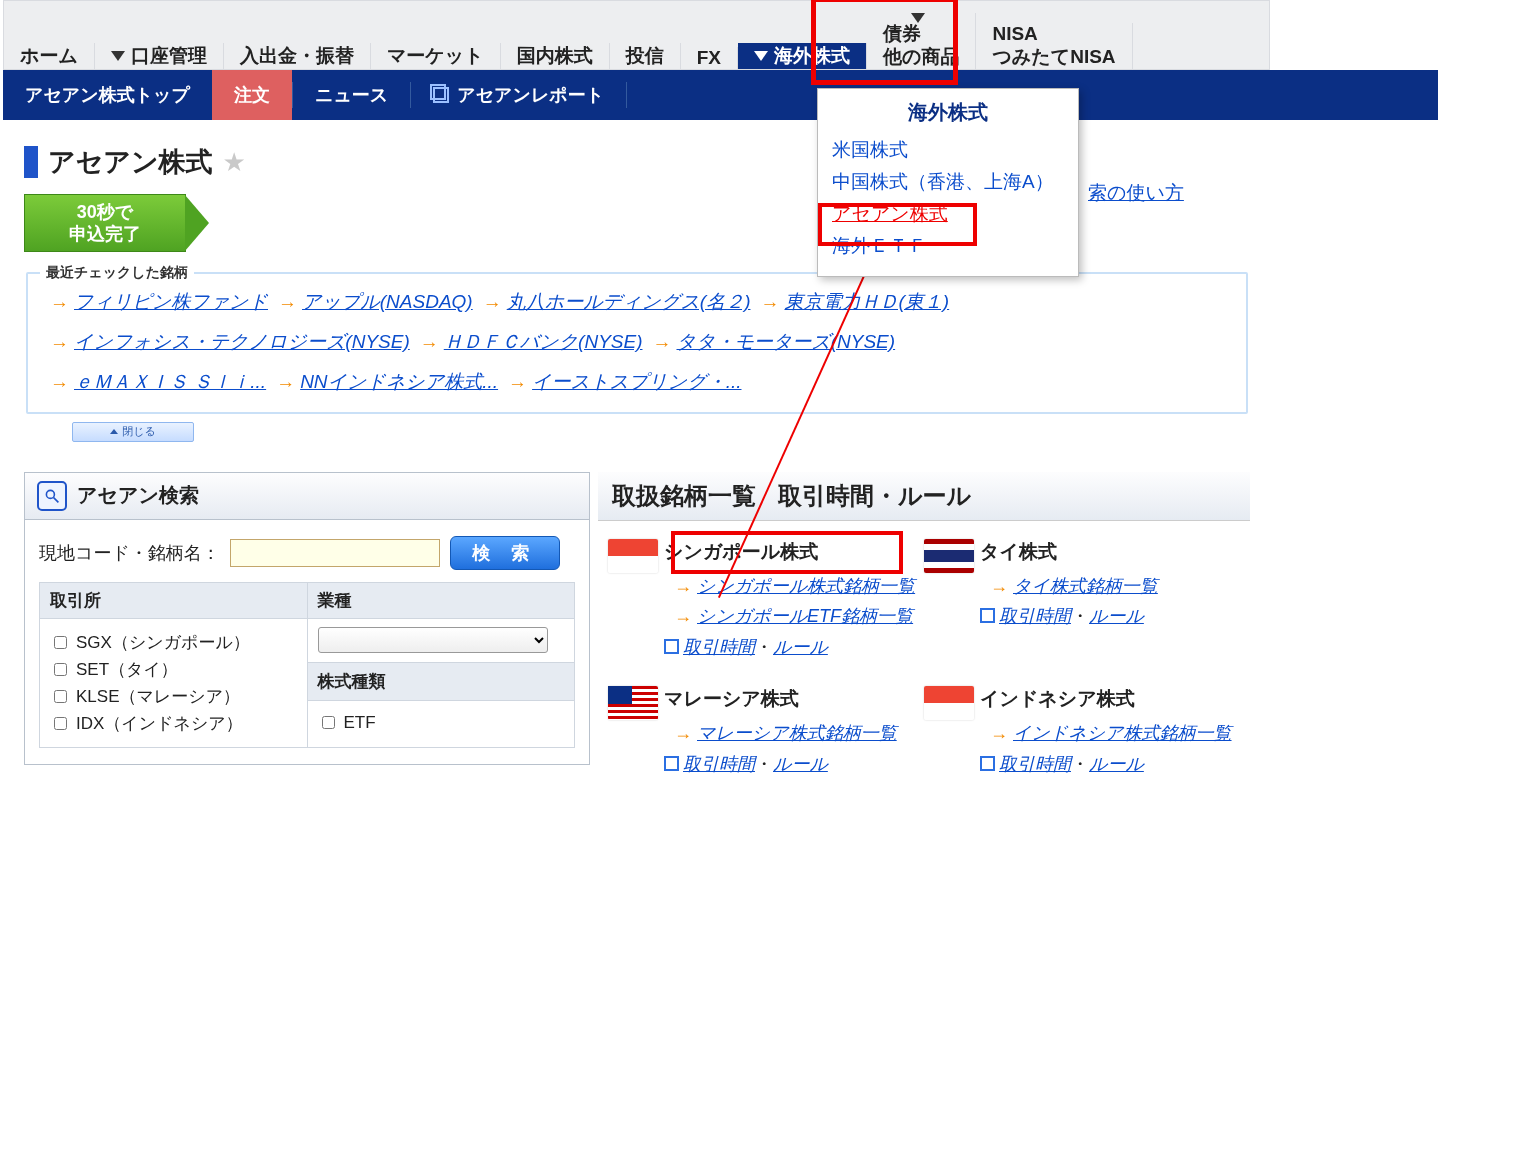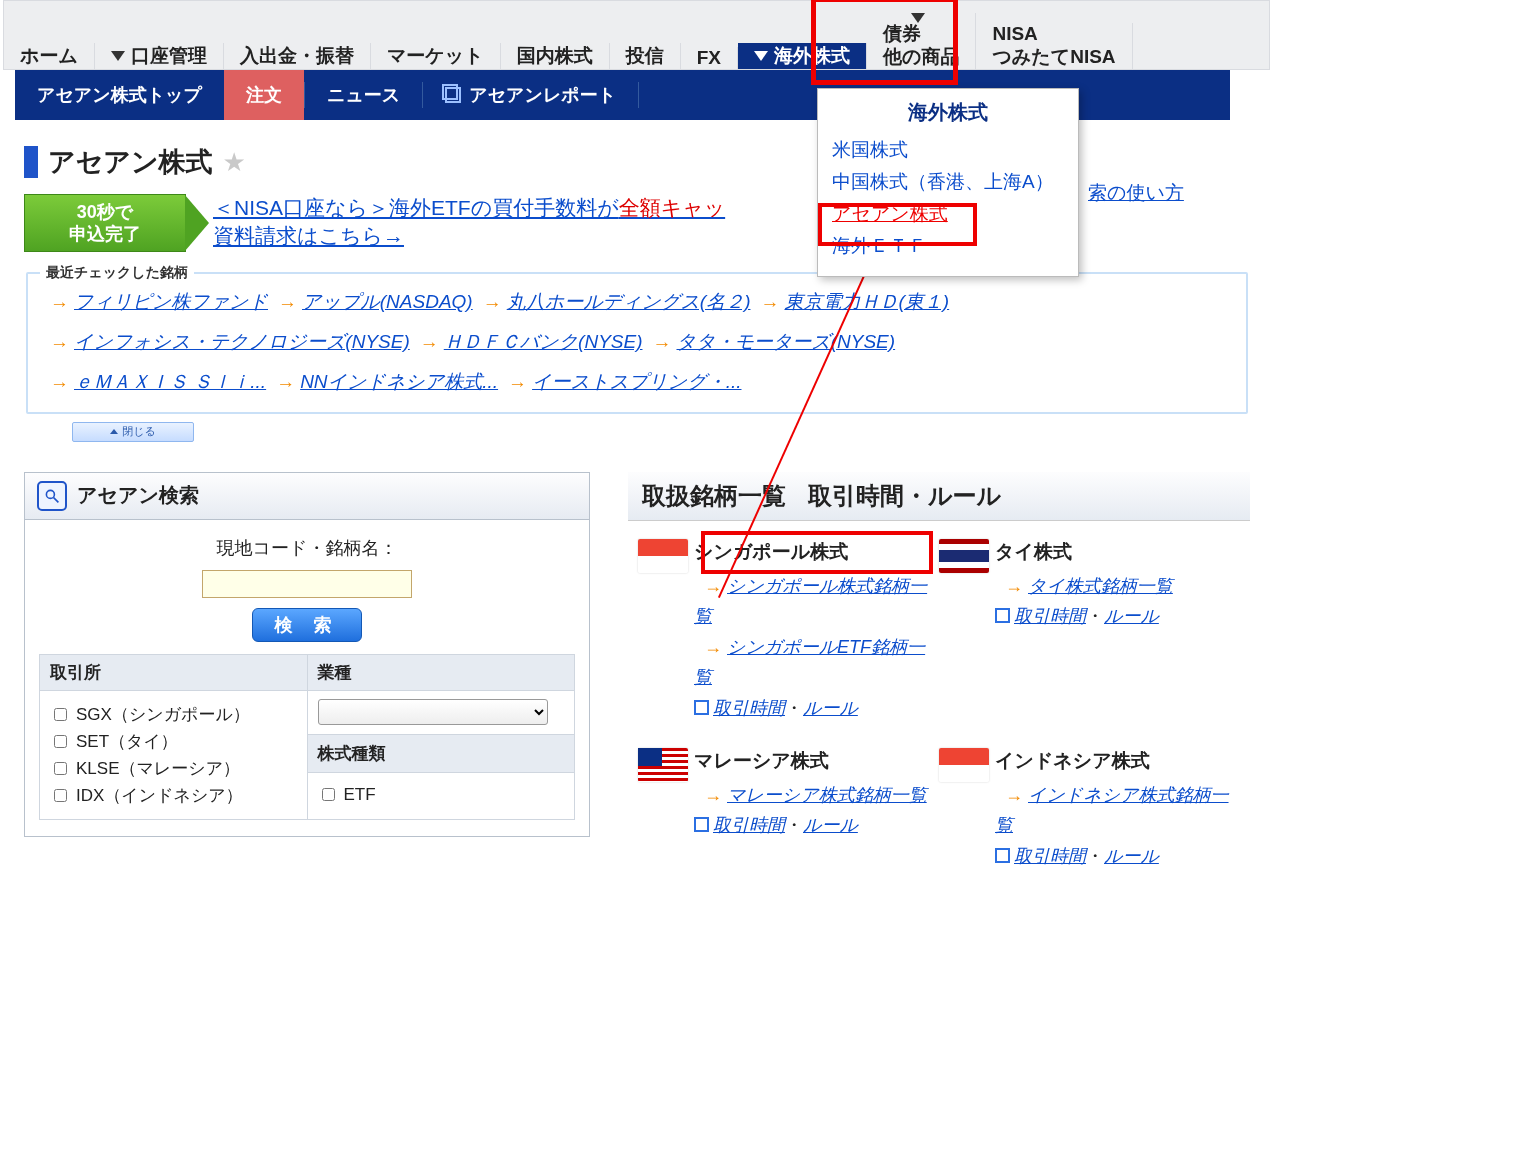--- a/index.html
+++ b/index.html
@@ -9,21 +9,21 @@
   .topnav{display:flex;align-items:flex-end;background:#edeef0;border:1px solid #d9dbe0;height:68px;margin-left:3px;}
   .topitem{display:flex;align-items:center;justify-content:center;padding:0 16px;border-right:1px solid #d9dbe0;font-size:19px;font-weight:bold;color:#222;cursor:pointer;white-space:pre;position:relative;}
   .topitem.two{flex-direction:column;line-height:1.2;}
   .topitem .tri{display:inline-block;width:0;height:0;border-left:7px solid transparent;border-right:7px solid transparent;border-top:10px solid #333;margin-right:6px;}
   .topitem.active{background:#0b2f84;color:#fff;}
   .topitem.active .tri{border-top-color:#fff;}
   .hi-red{position:absolute;border:5px solid #e00;pointer-events:none;}
   .hi-top{left:811px;top:-3px;width:137px;height:78px;}
 
   
-  .subnav{display:flex;align-items:stretch;background:#0b2f84;height:50px;margin-left:15px;width:1215px;}
+  .subnav{display:flex;align-items:stretch;background:#0b2f84;height:50px;margin-left:3px;width:1435px;}
   .subitem{display:flex;align-items:center;justify-content:center;padding:0 22px;color:#fff;font-size:18px;font-weight:bold;cursor:pointer;}
   .subitem.order{background:#de6060;}
   .subitem .open{display:inline-block;width:12px;height:12px;border:2px solid #9cc0ff;margin-right:8px;position:relative;}
   .subitem .open::after{content:"";position:absolute;width:12px;height:12px;border:2px solid #9cc0ff;left:-5px;top:-5px;}
   .subsep{width:1px;background:#345a9e;margin:12px 0;}
 
   
   .dropdown{position:absolute;left:817px;top:88px;width:260px;background:#fff;border:1px solid #bbb;box-shadow:3px 3px 8px rgba(0,0,0,.25);z-index:10;padding:10px 0 14px 0;}
   .dropdown .ddhead{text-align:center;font-size:20px;font-weight:bold;color:#0b2f84;margin:0 0 8px;}
   .dropdown .dditem{padding:3px 14px;font-size:19px;color:#0b4dcc;cursor:pointer;}
@@ -49,30 +49,30 @@
   
   .recent{border:2px solid #c9e0f7;border-radius:2px;margin-top:6px;padding:0 12px 10px;position:relative;}
   .recent legend{font-size:14px;font-weight:bold;color:#333;padding:0 6px;}
   .recent .row{line-height:2.1;font-size:19px;}
   .arlink{color:#0b4dcc;text-decoration:underline;cursor:pointer;font-style:italic;}
   .ar{color:#f28a00;margin:0 5px 0 10px;font-weight:bold;}
   .closebtn{margin:8px auto 0 48px;width:120px;height:18px;background:linear-gradient(#e9f2ff,#c6dcff);border:1px solid #8fb7ef;border-radius:2px;font-size:11px;color:#2b5aab;display:flex;align-items:center;justify-content:center;gap:4px;cursor:pointer;}
   .closebtn .up{width:0;height:0;border-left:4px solid transparent;border-right:4px solid transparent;border-bottom:5px solid #2b5aab;}
 
   
-  .cols{display:flex;gap:38px;margin-top:30px;}
+  .cols{display:flex;gap:8px;margin-top:30px;}
   .col-l{width:566px;}
   .col-r{flex:1;}
 
   .panel{border:1px solid #b8c1cc;}
   .panel-h{background:linear-gradient(#fdfdfe,#e6ebf2);border-bottom:1px solid #b8c1cc;padding:8px 12px;font-size:20px;font-weight:bold;display:flex;align-items:center;gap:10px;}
   .magicon{width:26px;height:26px;border:2px solid #1f54c9;border-radius:5px;display:flex;align-items:center;justify-content:center;background:#eef4ff;}
   .magicon svg{width:16px;height:16px;}
   .panel-body{padding:16px 14px;font-size:18px;}
-  .searchrow{display:flex;align-items:center;gap:10px;flex-direction:column;}
+  .searchrow{display:flex;align-items:center;gap:10px;}
   .searchrow input{width:200px;height:26px;border:1px solid #c3a66b;background:#ffffe8;padding:0 4px;}
   .searchbtn{width:110px;height:34px;background:linear-gradient(#5ba7ff,#1f6fdd);border:1px solid #1358b5;border-radius:6px;color:#fff;font-size:18px;font-weight:bold;letter-spacing:8px;cursor:pointer;}
   .filtertbl{width:100%;border-collapse:collapse;margin-top:12px;}
   .filtertbl th{background:#e6ebf2;border:1px solid #cfd6df;text-align:left;padding:6px 10px;font-size:17px;}
   .filtertbl td{border:1px solid #cfd6df;padding:8px 10px;vertical-align:top;}
   .chkrow{display:flex;align-items:center;gap:6px;margin:4px 0;font-size:17px;}
   .sel{width:230px;height:26px;border:1px solid #999;background:linear-gradient(#fff,#eee);border-radius:3px;}
 
   .rtabs{display:flex;gap:22px;font-size:24px;font-weight:bold;border-bottom:1px solid #ccc;background:linear-gradient(#fdfdfe,#e6ebf2);padding:8px 14px;}
   .market-grid{display:flex;flex-wrap:wrap;padding:12px 10px 0 10px;}
@@ -151,24 +151,20 @@
       <div class="bluestick"></div>
       <div class="h1">アセアン株式</div>
       <div class="star">★</div>
     </div>
 
     <div class="promo">
       <div class="promo-badge">
           <span style="white-space:pre;">30秒で
 申込完了</span>
         </div>
-      <div class="promo-text">
-        <span class="lk"><span>＜NISA口座なら＞海外ETFの買付手数料が</span><span class="redtxt">全額キャッ</span></span><br>
-        <span class="lk">資料請求はこちら→</span>
-      </div>
     </div>
 
     <fieldset class="recent">
       <legend>最近チェックした銘柄</legend>
       <div id="recentrows">
           <div class="row"><span class="ar">→</span><span class="arlink">フィリピン株ファンド</span><span class="ar">→</span><span class="arlink">アップル(NASDAQ)</span><span class="ar">→</span><span class="arlink">丸八ホールディングス(名２)</span><span class="ar">→</span><span class="arlink">東京電力ＨＤ(東１)</span></div>
           <div class="row"><span class="ar">→</span><span class="arlink">インフォシス・テクノロジーズ(NYSE)</span><span class="ar">→</span><span class="arlink">ＨＤＦＣバンク(NYSE)</span><span class="ar">→</span><span class="arlink">タタ・モーターズ(NYSE)</span></div>
           <div class="row"><span class="ar">→</span><span class="arlink">ｅＭＡＸＩＳ Ｓｌｉ...</span><span class="ar">→</span><span class="arlink">NNインドネシア株式...</span><span class="ar">→</span><span class="arlink">イーストスプリング・...</span></div>
         </div>
     </fieldset>

